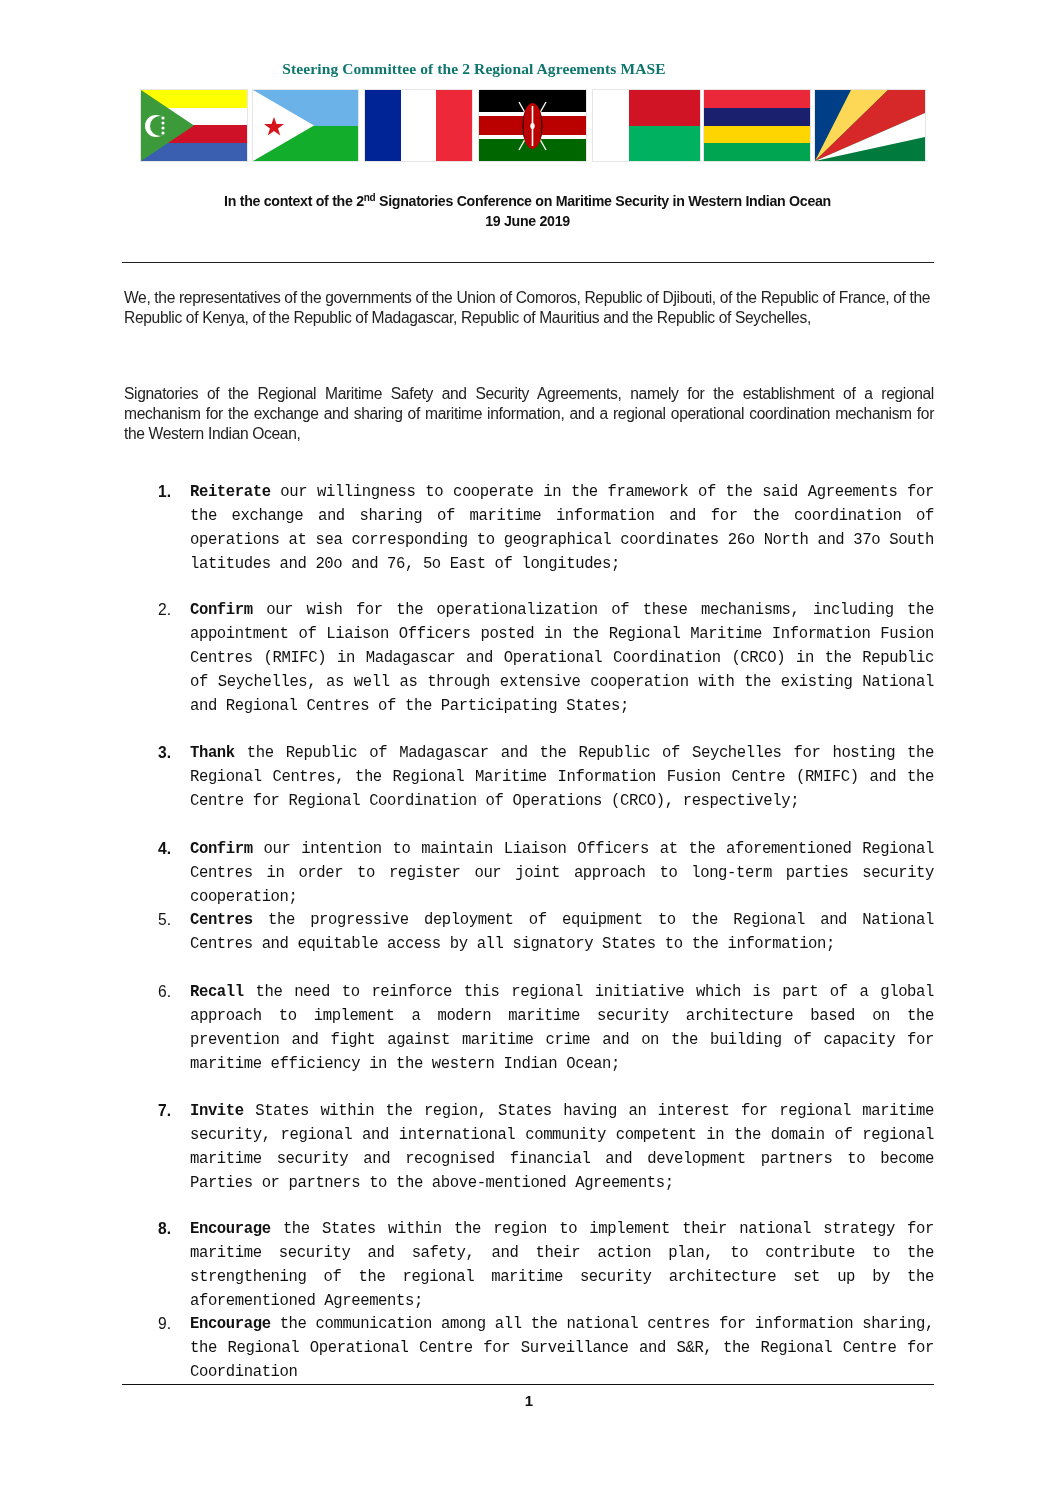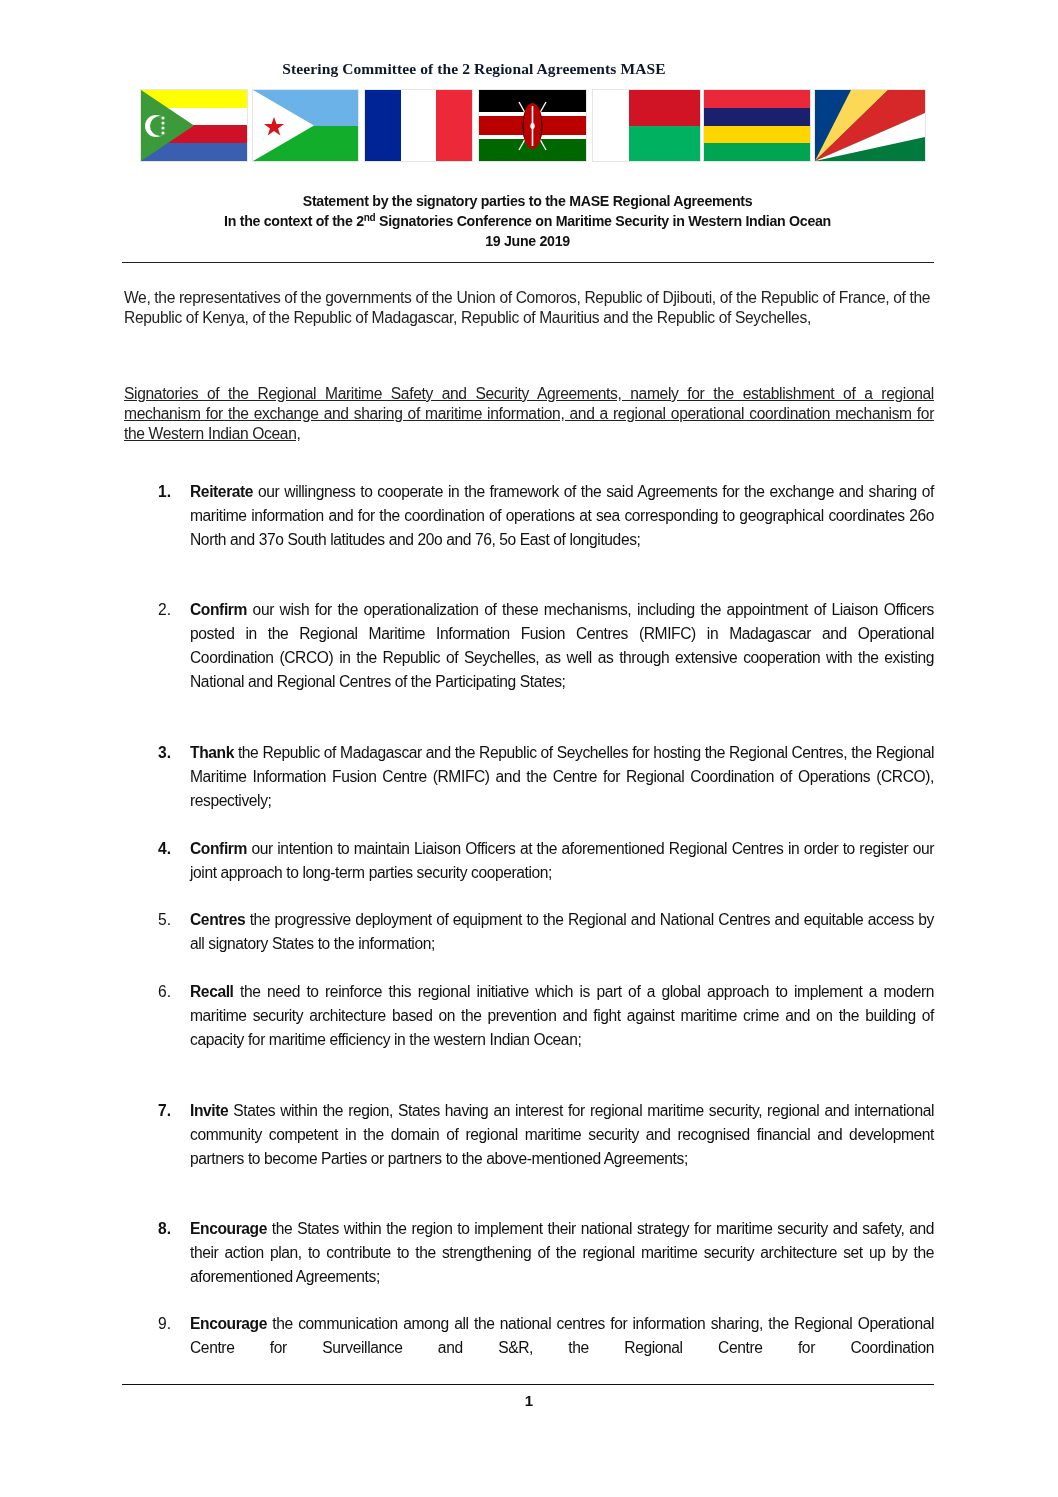--- a/index.html
+++ b/index.html
@@ -2,49 +2,49 @@
 <html><head>
 <meta charset="utf-8">
 <style>
   html, body { margin: 0; padding: 0; background: #ffffff; }
   body { width: 1058px; height: 1497px; position: relative; overflow: hidden;
          font-family: "Liberation Sans", "DejaVu Sans", sans-serif; color: #111; }
 
   .committee-title {
     position: absolute; left: 0; width: 948px; top: 60px; text-align: center;
     font-family: "Liberation Serif", "DejaVu Serif", serif; font-weight: bold;
-    font-size: 15.5px; color: #0f172a; letter-spacing: 0.1px;
+    font-size: 15.5px; color: #0f766e; letter-spacing: 0.1px;
   }
 
   .flags { position: absolute; top: 90px; left: 141px; height: 71px; }
   .flag { position: absolute; top: 0; height: 71px; overflow: hidden;
           box-shadow: 0 0 0 1px #e6e6e6; }
   .flag svg { width: 100%; height: 100%; display: block; }
 
   .statement-title {
     position: absolute; left: 120px; width: 815px; top: 191px; text-align: center;
     font-weight: bold; font-size: 14.2px; line-height: 20px; color: #111;
     letter-spacing: -0.3px;
   }
   .statement-title sup { font-size: 10px; vertical-align: 5px; line-height: 0; }
   .rule-top { position: absolute; left: 122px; width: 812px; top: 262px; height: 0;
               border-top: 1.3px solid #222; }
 
   .para {
     position: absolute; left: 124px; width: 810px; font-size: 15.6px; line-height: 20px;
     color: #222; letter-spacing: -0.35px;
   }
-  .para.justify { text-align: justify; text-align-last: left; text-decoration: underline; }
+  .para.justify { text-align: justify; text-align-last: left; }
 
   .item { position: absolute; left: 158px; width: 776px; }
   .item .num { position: absolute; left: 0; top: 0; width: 30px; font-size: 15.6px;
                line-height: 24px; color: #111; }
   .item .num.bold { font-weight: bold; }
   .item .body { margin-left: 32px; font-size: 15.6px; line-height: 24px; color: #111;
-                text-align: justify; text-align-last: left; letter-spacing: -0.4px; }
+                text-align: justify; text-align-last: left; letter-spacing: -0.4px; font-family: Liberation Mono, monospace; }
   .item .body b { font-weight: bold; }
 
   .rule-bottom { position: absolute; left: 122px; width: 812px; top: 1384px; height: 0;
                  border-top: 1.6px solid #111; }
   .page-number { position: absolute; left: 0; width: 1058px; top: 1392px; text-align: center;
                  font-weight: bold; font-size: 15px; color: #111; }
 </style>
 </head>
 <body>
 
@@ -126,21 +126,20 @@
         <rect x="0" y="0" width="110" height="71" fill="#007a3d"></rect>
         <polygon points="0,71 0,0 36,0" fill="#003f87"></polygon>
         <polygon points="0,71 36,0 73,0" fill="#fcd856"></polygon>
         <polygon points="0,71 73,0 110,0 110,23" fill="#d62828"></polygon>
         <polygon points="0,71 110,23 110,47" fill="#ffffff"></polygon>
       </svg>
     </div>
   </div>
 
   <div class="statement-title">
-    <div>Statement by the signatory parties to the MASE Regional Agreements</div>
     <div><span>In the context of the 2</span><sup>nd</sup><span> Signatories Conference on Maritime Security in Western Indian Ocean</span></div>
     <div>19 June 2019</div>
   </div>
   <div class="rule-top"></div>
 
   <div class="para" style="top:288px;">We, the representatives of the governments of the Union of Comoros, Republic of Djibouti, of the Republic of France, of the Republic of Kenya, of the Republic of Madagascar, Republic of Mauritius and the Republic of Seychelles,</div>
   <div class="para justify" style="top:384px;">Signatories of the Regional Maritime Safety and Security Agreements, namely for the establishment of a regional mechanism for the exchange and sharing of maritime information, and a regional operational coordination mechanism for the Western Indian Ocean,</div>
 
   <div class="item" style="top:480px;">
     <span class="num bold">1.</span>

